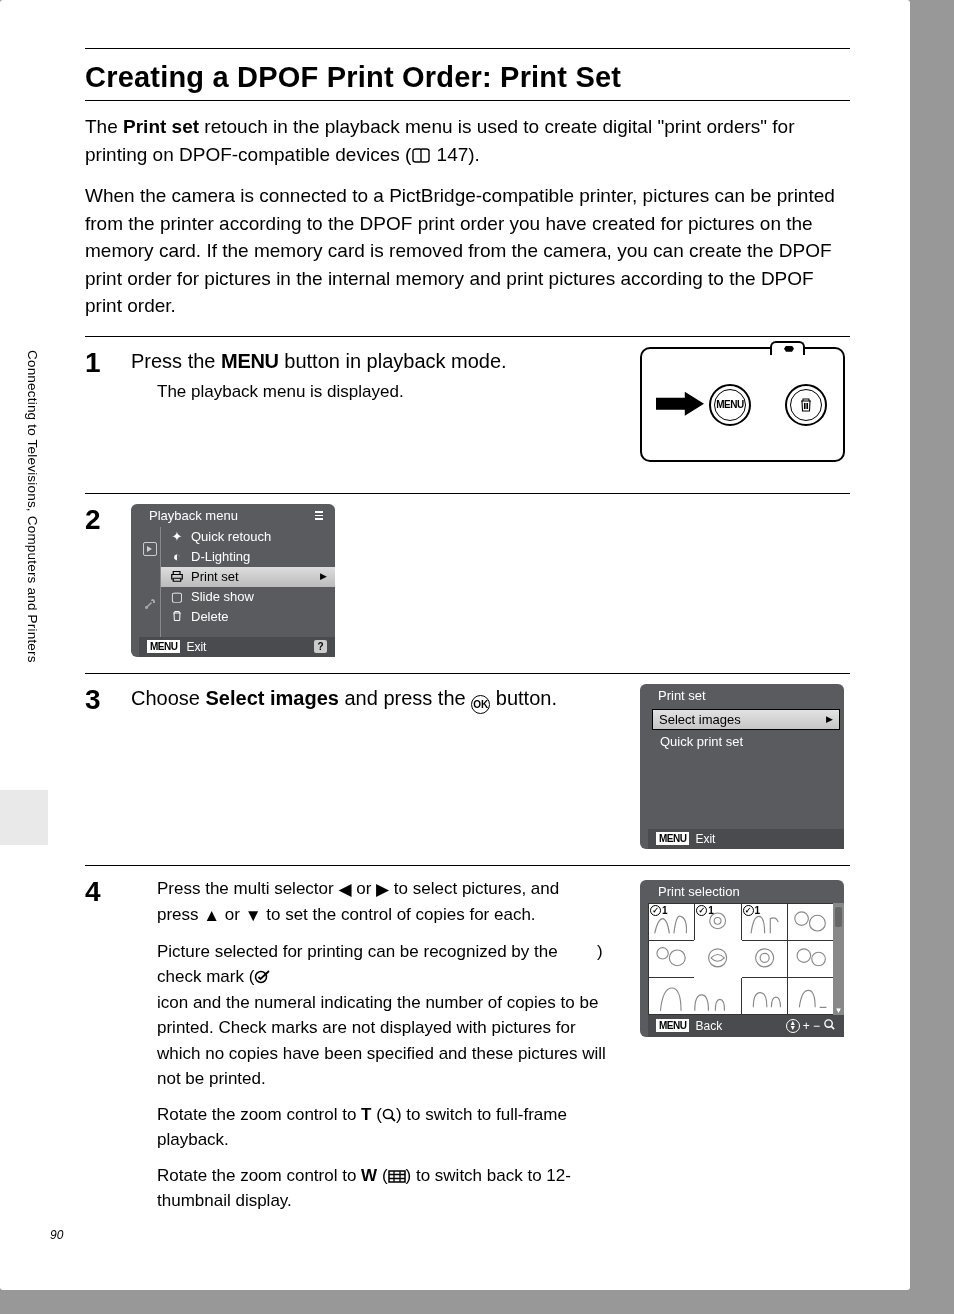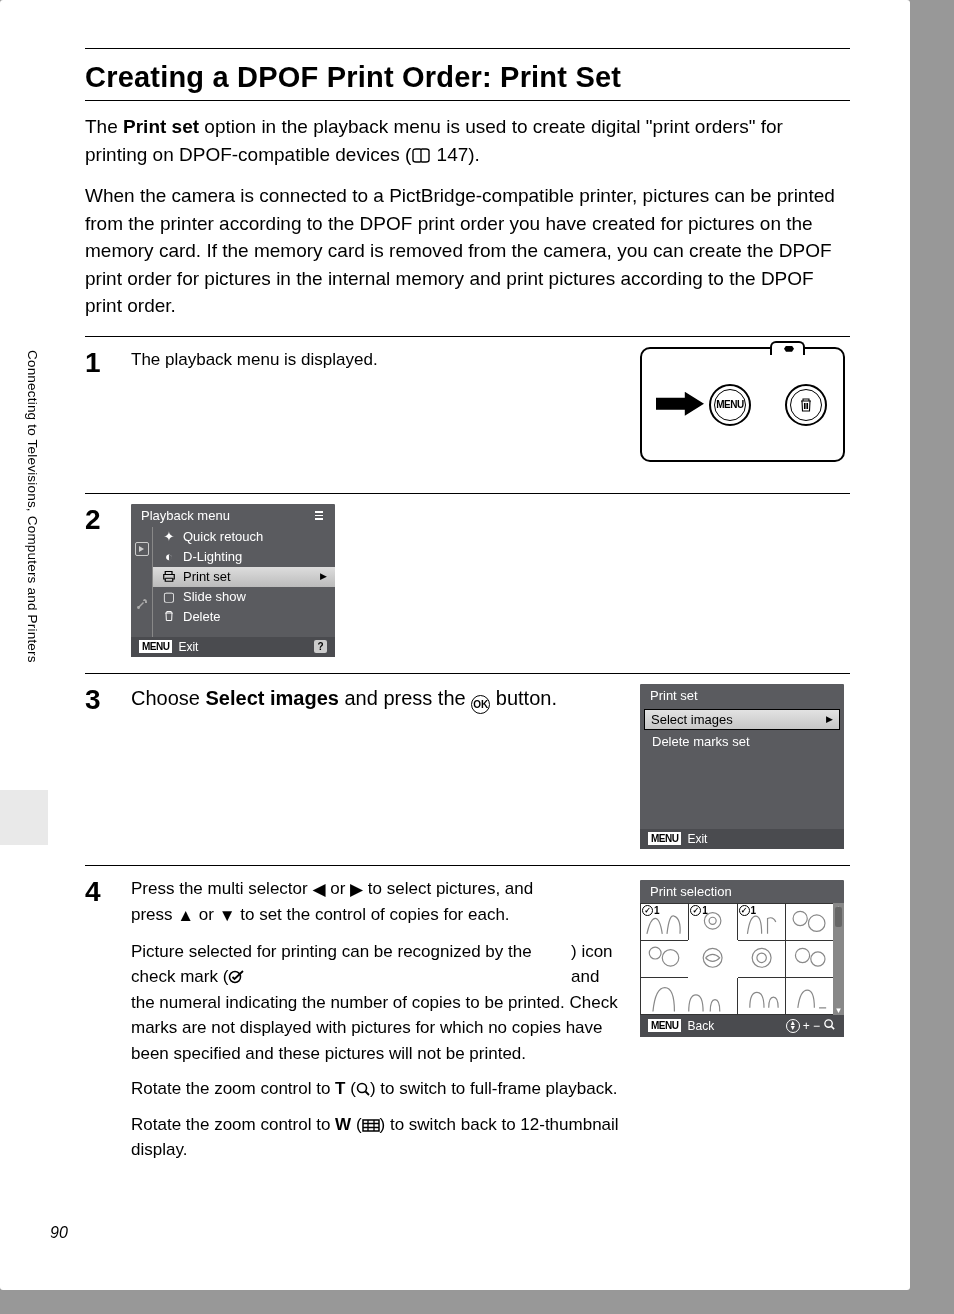--- a/index.html
+++ b/index.html
@@ -90,20 +90,21 @@
   .step-title {
     font-size: 20px;
     line-height: 1.4;
     margin-bottom: 4px;
   }
   .step-title b { font-weight: 700; }
   .step-sub {
     font-size: 17px;
     line-height: 1.5;
     margin-bottom: 10px;
+    margin-left: 26px;
   }
   .step-right {
     width: 210px;
     flex-shrink: 0;
   }
   .menu-btn-text {
     font-family: "Arial Narrow", Arial, sans-serif;
     font-weight: 700;
     font-stretch: condensed;
     letter-spacing: -.3px;
@@ -134,23 +135,24 @@
   .camera-circ .inner { position:absolute; inset:3px; border:1.2px solid #000; border-radius:50%; display:flex; align-items:center; justify-content:center; }
   .camera-circ.menu .inner { font-size:10px; font-weight:800; font-family:"Arial Narrow",Arial; letter-spacing:-.5px;}
   .trash-icon { width:16px; height:16px; }
   .camera-arrow { position:absolute; left:14px; top:43px; width:48px; height:24px; background:#000; clip-path: polygon(0 25%, 60% 25%, 60% 0, 100% 50%, 60% 100%, 60% 75%, 0 75%); }
   .camera-outer-wrap { position:relative; width:210px; height:130px; }
 
   
   .lcd {
     width: 204px;
     background: #5a5b5f;
-    border-radius: 1px;
+    border-radius: 6px;
     color: #fff;
     font-size: 13px;
+    padding-left: 8px;
   }
   .lcd-header {
     padding: 4px 10px;
     display:flex;
     justify-content:space-between;
     align-items:center;
   }
   .lcd-header-bar { width:10px; display:flex; flex-direction:column; gap:2px;}
   .lcd-header-bar span { height:1.5px; background:#fff; display:block; width:8px;}
   .lcd-body {
@@ -234,52 +236,55 @@
   .scrollcol .sarr { position:absolute; left:0; right:0; text-align:center; font-size:9px;}
   .lcd4-footer-extra { margin-left:auto; display:flex; align-items:center; gap:3px; font-size:12px;}
   .lcd4 .thumb-wrap { display:flex; }
   .lcd4 .thumb-grid { flex:1; }
   .lcd4 .scrollcol { width:11px; }
 
   .page-num {
     position:absolute;
     left:50px;
     bottom:48px;
-    font-size:16px;
+    font-size:12px;
     font-style:italic;
   }
 </style>
 </head>
 <body>
 
 <div class="page">
 
   <div class="sidebar">
     <span class="sidebar-text">Connecting to Televisions, Computers and Printers</span>
   </div>
   <div class="sidebar-tab"></div>
 
   <div class="content">
     <div class="top-rule"></div>
     <h1>Creating a DPOF Print Order: Print Set</h1>
     <div class="title-rule"></div>
 
     <div class="intro">
       <p>
-        <span>The </span><b>Print set</b><span> option in the playback menu is used to create digital "print orders" for printing on DPOF-compatible devices (</span><span class="book-icon"><svg width="20" height="15" viewBox="0 0 20 15">
+        <span>The </span><b>Print set</b><span> retouch in the playback menu is used to create digital "print orders" for printing on DPOF-compatible devices (</span><span class="book-icon"><svg width="20" height="15" viewBox="0 0 20 15">
               <path d="M2 3 Q2 1 5 1 L9 1 Q10 1 10 2 Q10 1 11 1 L15 1 Q18 1 18 3 L18 12 Q18 14 15 14 L11 14 Q10 14 10 13 Q10 14 9 14 L5 14 Q2 14 2 12 Z M10 2 L10 13" fill="none" stroke="#000" stroke-width="1.4"></path>
             </svg></span><span> 147).</span>
       </p>
       <p>When the camera is connected to a PictBridge-compatible printer, pictures can be printed from the printer according to the DPOF print order you have created for pictures on the memory card. If the memory card is removed from the camera, you can create the DPOF print order for pictures in the internal memory and print pictures according to the DPOF print order.</p>
     </div>
 
     <div class="step-rule"></div>
     <div class="step">
       <div class="step-num">1</div>
       <div class="step-body">
+        <div class="step-title">
+          <span>Press the </span><span class="menu-btn-text">MENU</span><span> button in playback mode.</span>
+        </div>
         <div class="step-sub">The playback menu is displayed.</div>
       </div>
       <div class="step-right">
         <div class="camera-outer-wrap">
           <div class="camera-illus">
             <div class="camera-top"></div>
             <div class="camera-arrow"></div>
             <div class="camera-circ menu">
                 <div class="inner">MENU</div>
               </div>
@@ -372,21 +377,21 @@
         <div class="lcd">
           <div class="lcd-header">
             <span>Print set</span>
           </div>
           <div class="lcd3-body">
             <div class="lcd-item sel2">
                 <span>Select images</span>
                 <span class="lcd-item-arrow">▶</span>
               </div>
             <div class="lcd-item" style="padding-left:12px">
-                <span>Delete marks set</span>
+                <span>Quick print set</span>
               </div>
             <div class="lcd3-blank"></div>
           </div>
           <div class="lcd-footer">
             <span class="menutag">MENU</span>
             <span>Exit</span>
           </div>
         </div>
       </div>
     </div>

